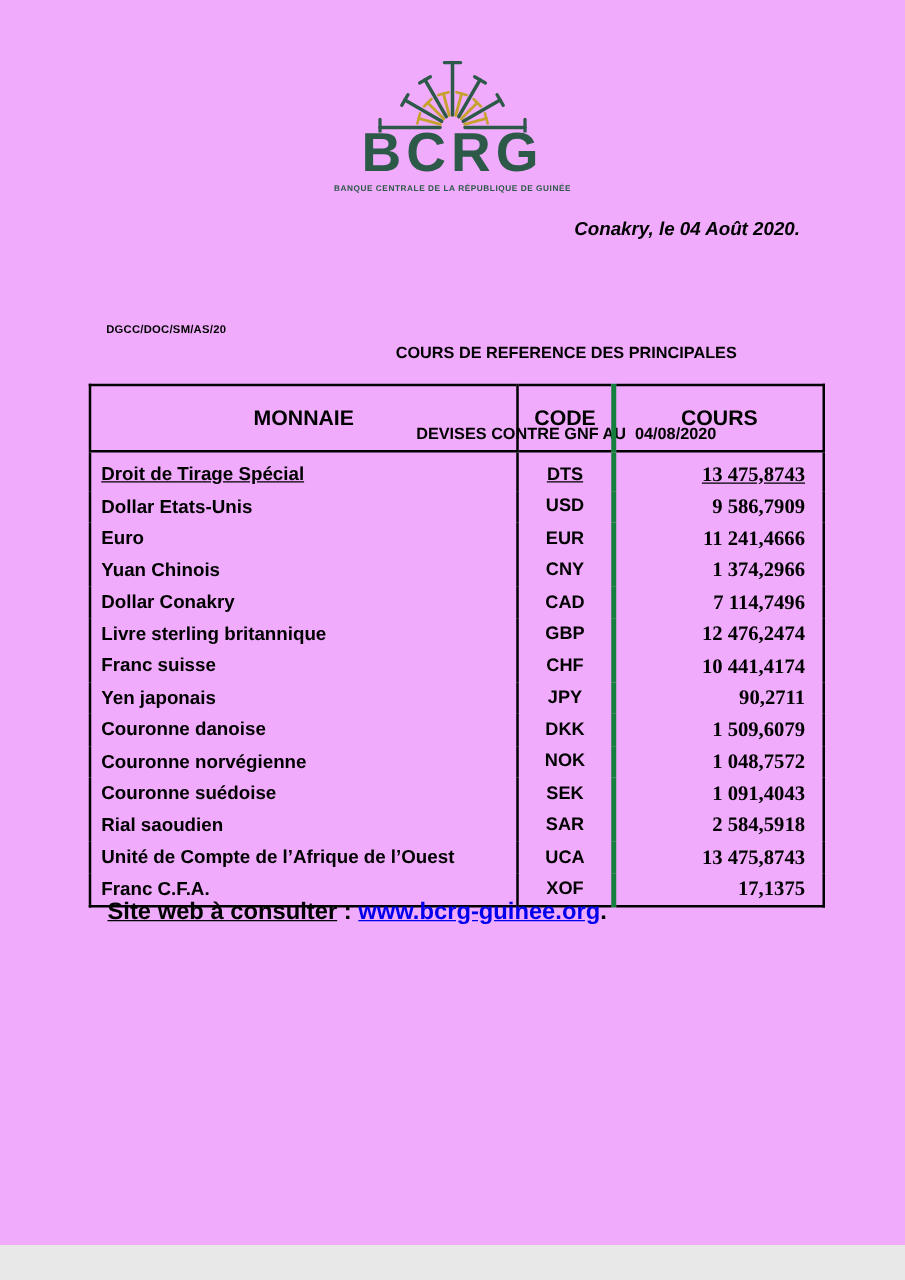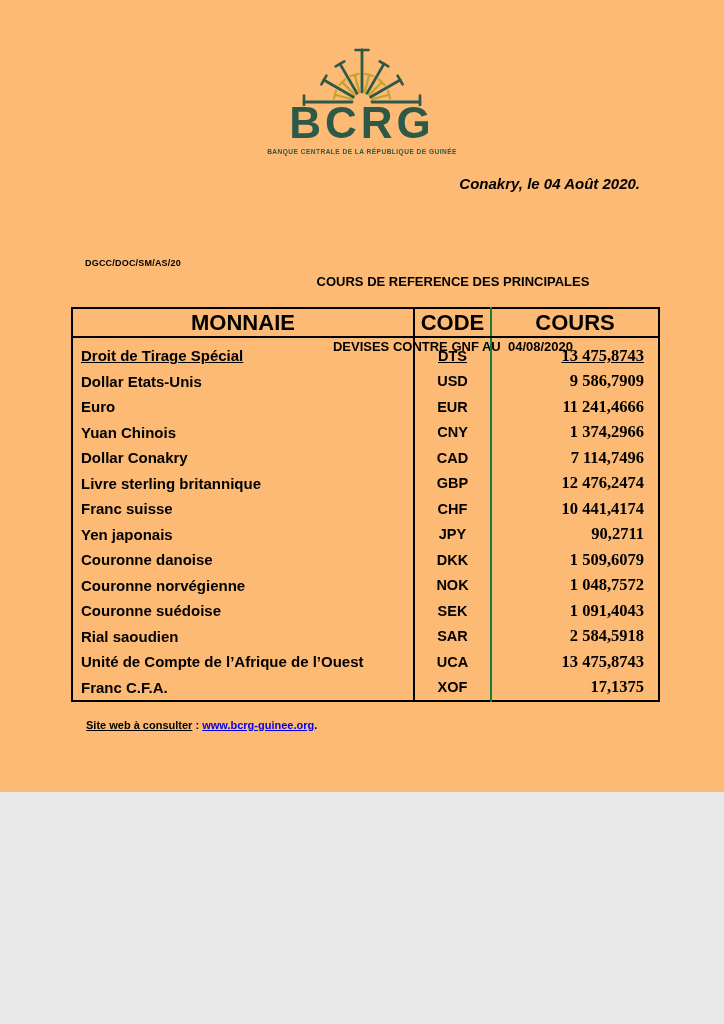--- a/index.html
+++ b/index.html
@@ -1,20 +1,20 @@
 <!DOCTYPE html>
 <html style="--logo_green: #2d5948; --logo_gold: #c5a22e; --link_blue: #0000ee;"><head>
 <meta charset="utf-8">
 <style>
   html,body { margin:0; padding:0; background:#e8e8e8; }
   .page {
     position:relative;
-    width:724px; height:792px;
+    width:724px; height:996px;
     margin:0 auto;
-    background:#fdba74;
+    background:#f0abfc;
     font-family:"Liberation Sans", sans-serif;
     color:#000;
     overflow:hidden;
   }
 
   
   .logo {
     position:absolute; top:44px; left:0; right:0;
     display:flex; flex-direction:column; align-items:center;
   }
@@ -50,38 +50,38 @@
   .rates { position:absolute; left:71px; top:307px; }
   table.rates-table {
     border-collapse:collapse; table-layout:fixed;
     width:587px; border:2.5px solid #000;
   }
   .rates-table col.c-name { width:342px; }
   .rates-table col.c-code { width:77px; }
   .rates-table col.c-rate { width:168px; }
   .rates-table th {
     border-bottom:2.5px solid #000;
-    font-size:22px; font-weight:bold; height:27px;
-    text-align:center; vertical-align:middle; padding:0;
+    font-size:17px; font-weight:bold; height:27px;
+    text-align:center; vertical-align:middle; padding:12px;
   }
   .rates-table th.code, .rates-table td.code {
-    border-left:2px solid #000; border-right:2px solid #15803d;
+    border-left:2px solid #000; border-right:4px solid #15803d;
   }
   .rates-table td { height:25.5px; vertical-align:middle; padding:0; }
   .rates-table tbody tr:first-child td { padding-top:5px;text-decoration:underline; }
   .rates-table td.name { font-weight:bold; font-size:15px; padding-left:8px; }
   .rates-table td.code { font-weight:bold; font-size:14.5px; text-align:center; }
   .rates-table td.rate {
     font-family:"Liberation Serif", serif;
     font-weight:bold; font-size:16.5px;
     text-align:right; padding-right:14px;
   }
 
   
-  .footer { position:absolute; left:86px; top:719px; font-size:11px; font-weight:bold; }
+  .footer { position:absolute; left:86px; top:719px; font-size:19px; font-weight:bold; }
   .footer .label { text-decoration:underline; }
   .footer .url {
     color:var(--link_blue, #0000ee);
     text-decoration:underline; cursor:pointer;
   }
 </style>
 </head>
 <body>
 
 <div class="page">

